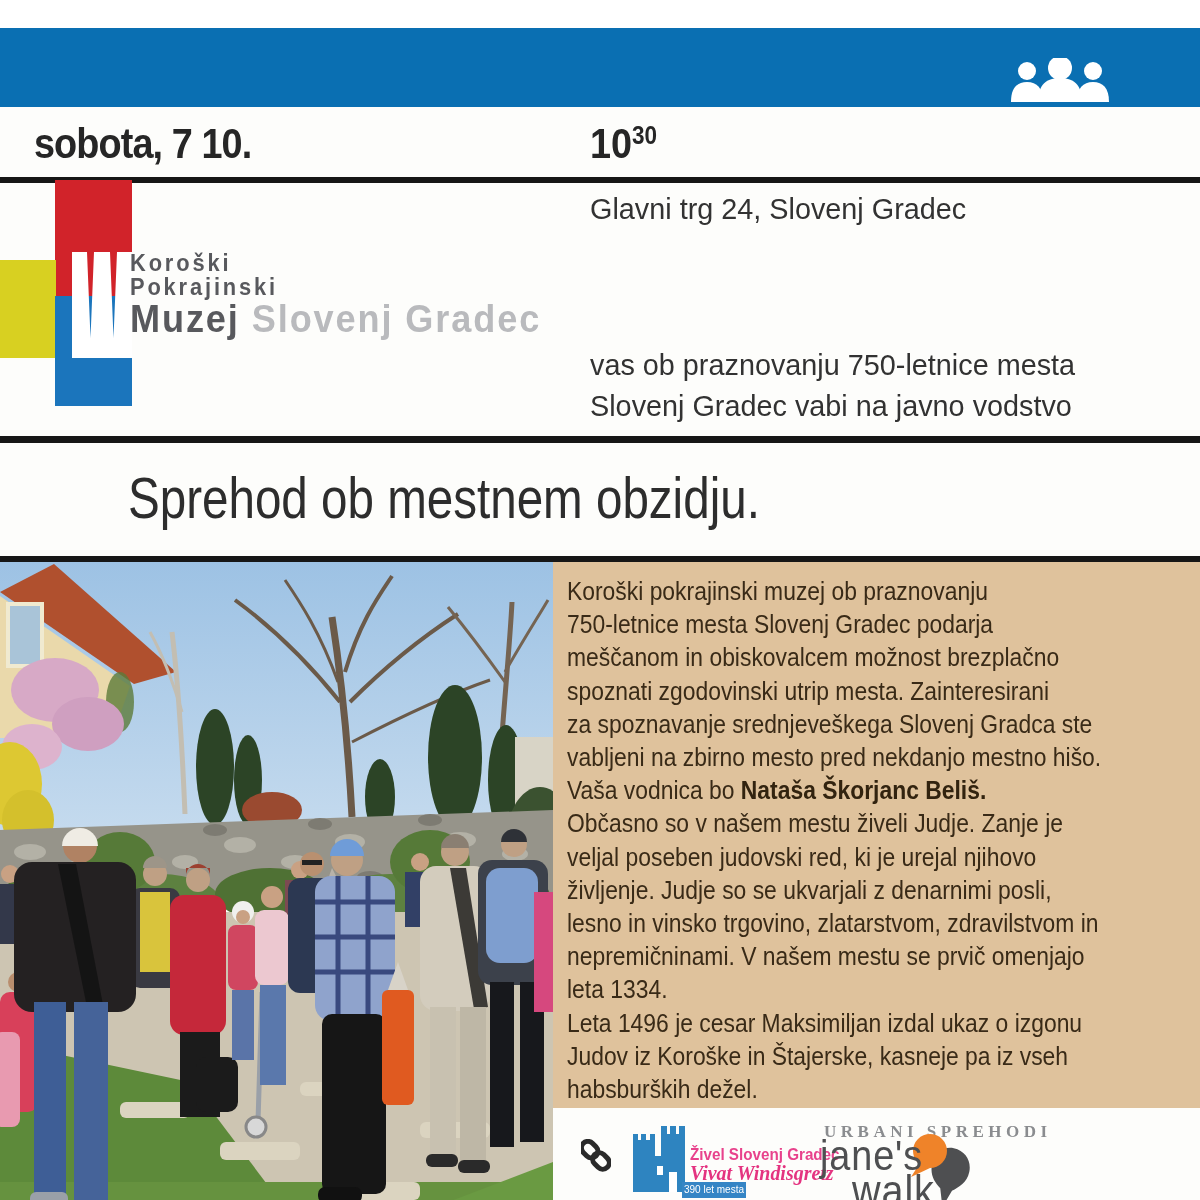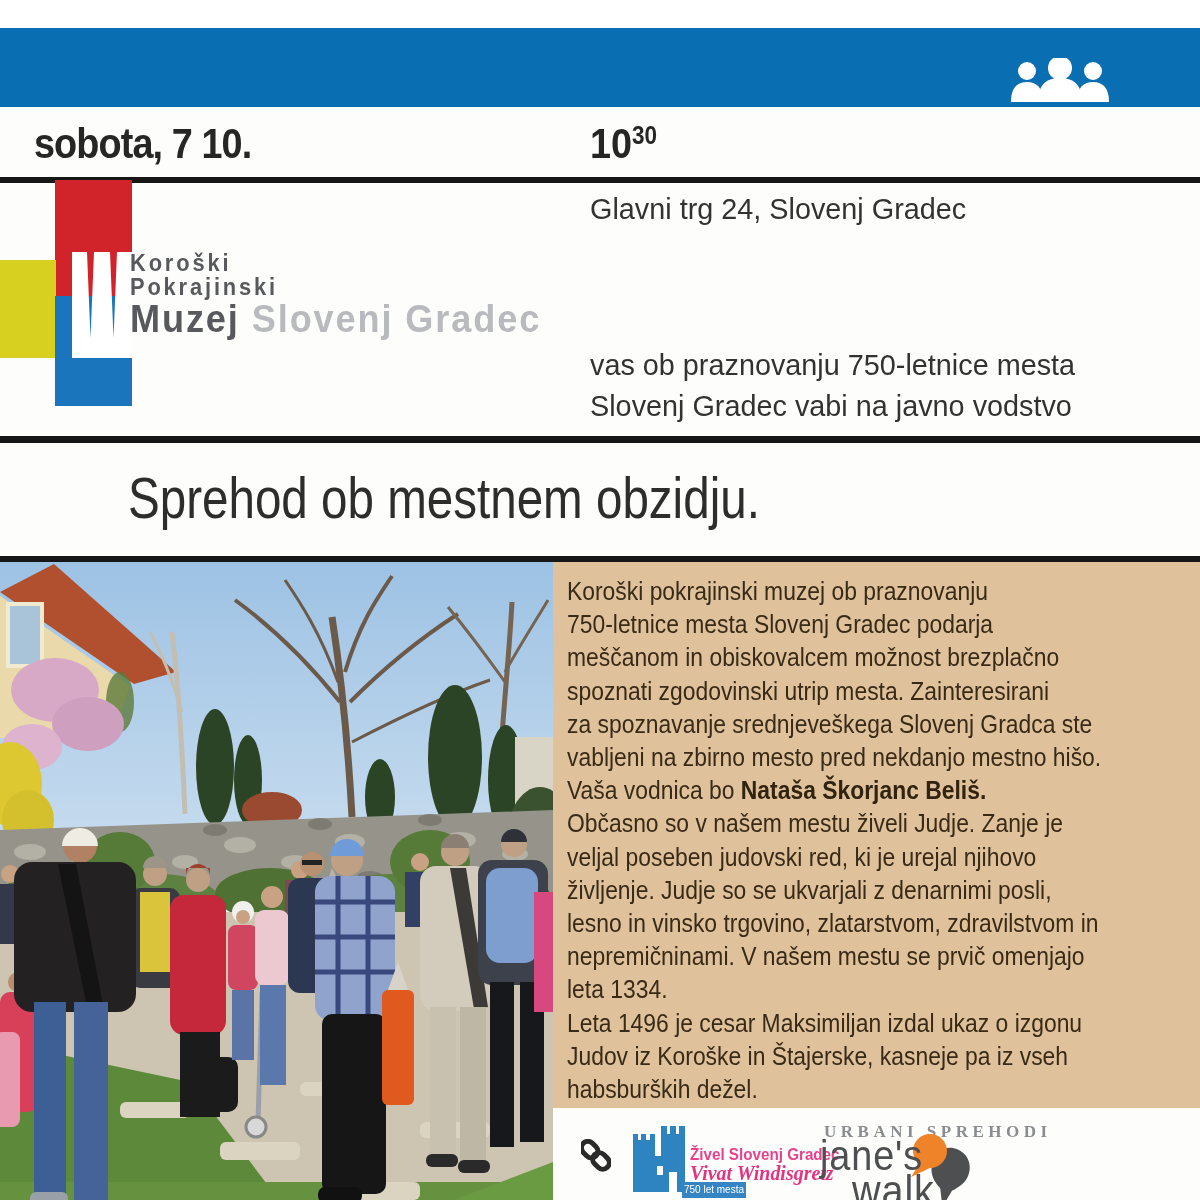--- a/index.html
+++ b/index.html
@@ -306,21 +306,21 @@
         <rect x="28" y="0" width="6" height="10"></rect>
           <rect x="37" y="0" width="6" height="10"></rect>
           <rect x="46" y="0" width="6" height="10"></rect>
         <rect x="20" y="30" width="10" height="36"></rect>
       </g>
       <rect x="24" y="40" width="6" height="9" fill="#fff"></rect>
       <rect x="36" y="46" width="8" height="20" fill="#fff"></rect>
     </svg>
     <div class="abs zivel1">Živel Slovenj Gradec</div>
     <div class="abs zivel2">Vivat Windisgretz</div>
-    <div class="abs badge750">750 let mesta</div>
+    <div class="abs badge750">390 let mesta</div>
   </div>
 
   <div>
     <div class="abs kicker">URBANI SPREHODI</div>
     <svg class="abs" style="left:928px;top:1118px" width="44" height="74" viewBox="0 0 44 74">
       <g transform="rotate(12 22 30)">
         <path d="M20,2 C32,2 40,11 40,22 C40,33 33,39 27,44 L21,62 L15,44 C8,39 2,33 2,22 C2,11 9,2 20,2 Z" fill="#4e4f51"></path>
       </g>
     </svg>
     <svg class="abs" style="left:908px;top:1104px" width="42" height="46" viewBox="0 0 42 46">

